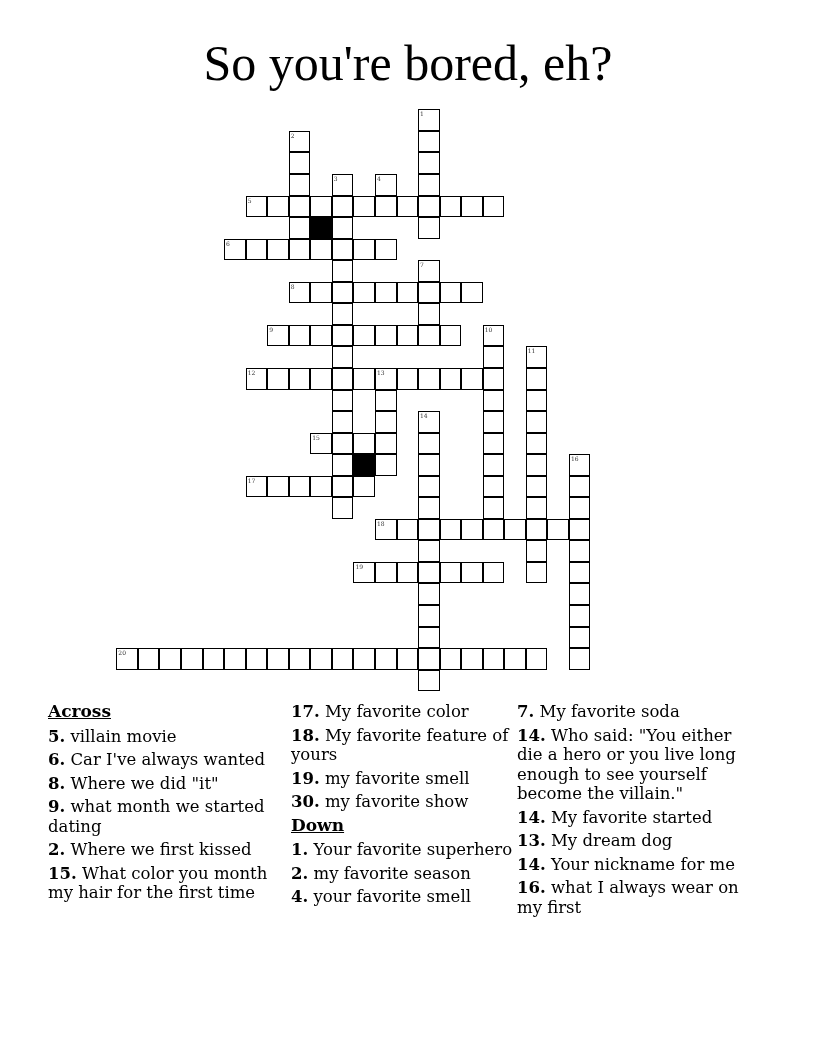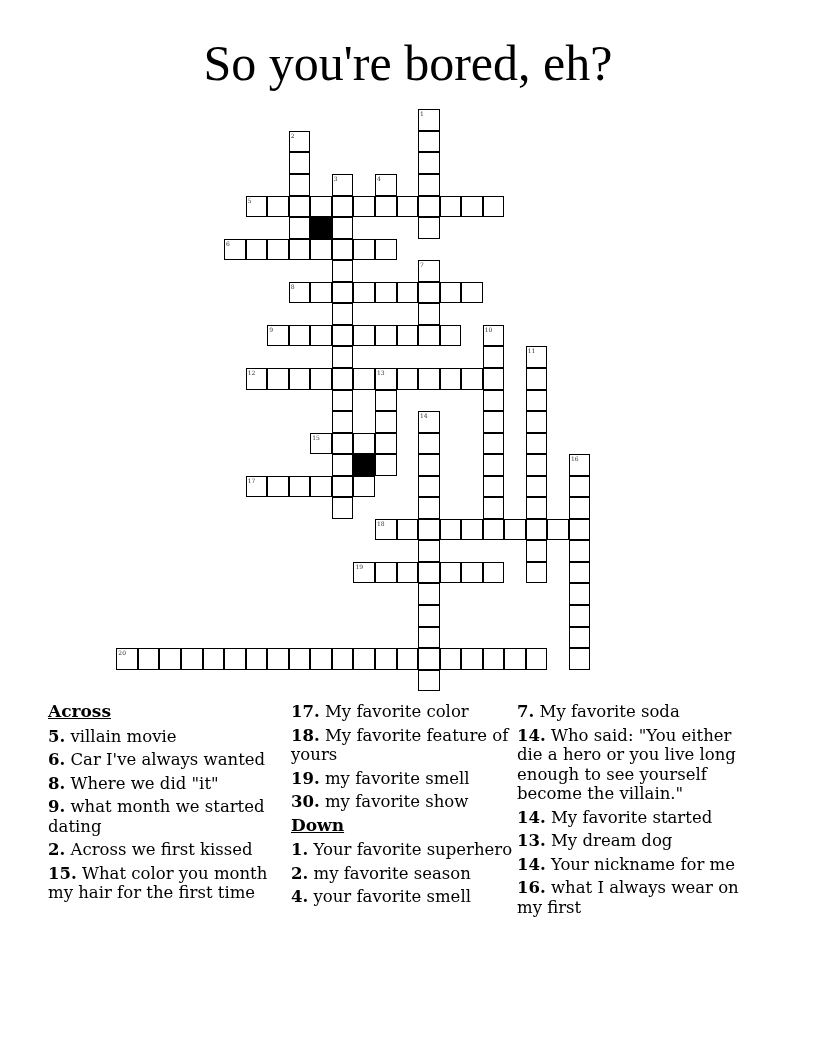--- a/index.html
+++ b/index.html
@@ -224,21 +224,21 @@
     <div class="cell black" style="left: 193.95px; top: 107.75px;"></div>
     <div class="cell black" style="left: 237.05px; top: 344.8px;"></div>
   </div>
 
 <div class="clues col1">
   <div class="hdr">Across</div>
   <div class="clue"><b>5.</b> <span>villain movie</span></div>
   <div class="clue"><b>6.</b> <span>Car I've always wanted</span></div>
   <div class="clue"><b>8.</b> <span>Where we did "it"</span></div>
   <div class="clue"><b>9.</b> <span>what month we started dating</span></div>
-  <div class="clue"><b>2.</b> <span>Across we first kissed</span></div>
+  <div class="clue"><b>2.</b> <span>Where we first kissed</span></div>
   <div class="clue"><b>15.</b> <span>What color you month my hair for the first time</span></div>
 </div>
 
 <div class="clues col2">
   <div class="clue"><b>17.</b> <span>My favorite color</span></div>
   <div class="clue"><b>18.</b> <span>My favorite feature of yours</span></div>
   <div class="clue"><b>19.</b> <span>my favorite smell</span></div>
   <div class="clue"><b>30.</b> <span>my favorite show</span></div>
   <div class="hdr">Down</div>
   <div class="clue"><b>1.</b> <span>Your favorite superhero</span></div>

